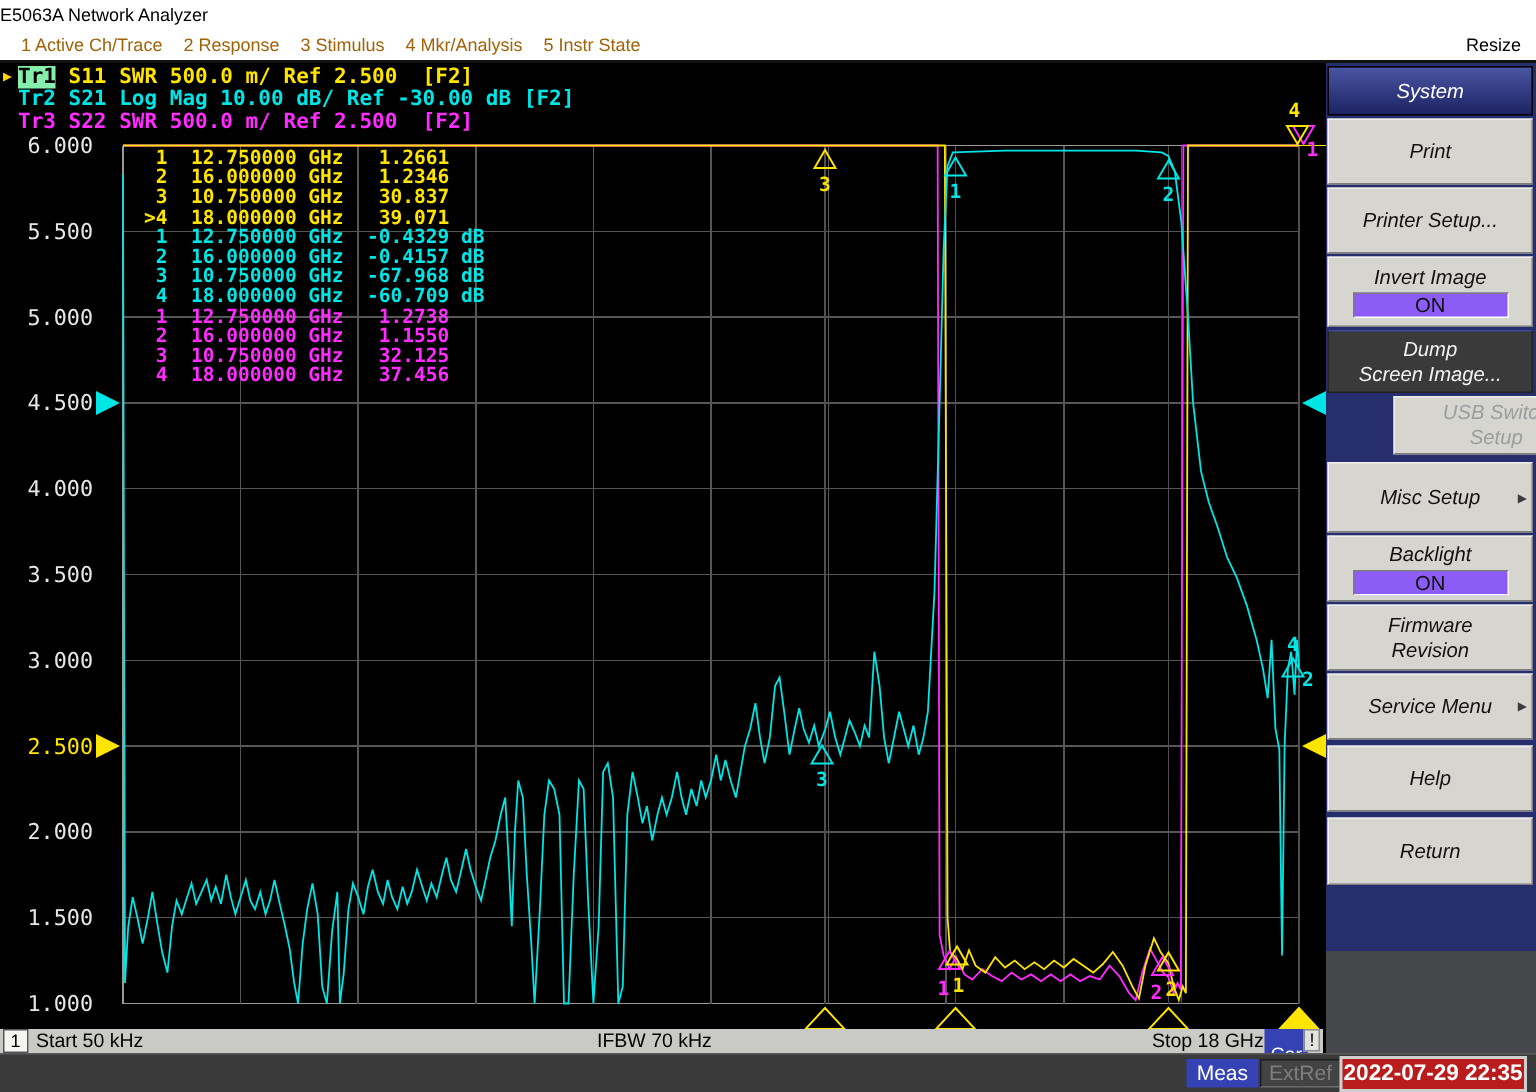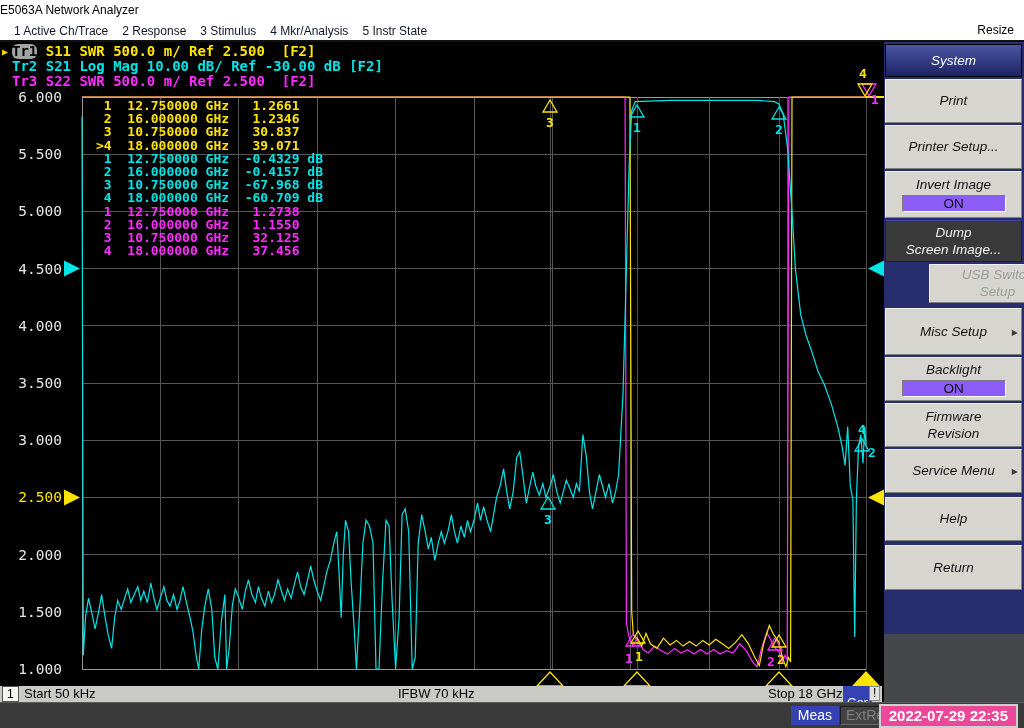--- a/index.html
+++ b/index.html
@@ -3,31 +3,31 @@
 <meta charset="utf-8">
 <style>
   html,body{margin:0;padding:0;background:#222;}
   .app{position:relative;width:1024px;height:728px;overflow:hidden;background:#000;
        font-family:"Liberation Sans",sans-serif;}
   
   .titlebar{position:absolute;left:0;top:0;width:1024px;height:20px;background:#fff;
             color:#000;font-size:12px;line-height:20px;padding-left:0;box-sizing:border-box;}
   .menubar{position:absolute;left:0;top:20px;width:1024px;height:22px;background:#fff;
            border-bottom:2px solid #111;box-sizing:border-box;display:flex;align-items:center;}
-  .menubar .mitem{font-size:12px;color:#0f172a;margin-left:14px;white-space:pre;cursor:default;}
+  .menubar .mitem{font-size:12px;color:#a16207;margin-left:14px;white-space:pre;cursor:default;}
   .menubar .resize{position:absolute;right:10px;font-size:12px;color:#000;}
   
   .screen{position:absolute;left:0;top:42px;width:884px;height:660px;background:#000;}
   #chart{position:absolute;left:0;top:0;}
   .trace-headers{position:absolute;left:2px;top:2px;font-family:"DejaVu Sans Mono",monospace;
                  font-size:14px;font-weight:bold;line-height:15px;white-space:pre;}
   .trow{display:flex;align-items:center;}
   .tr-arrow{color:#ffd700;font-size:10px;width:10px;}
   .tr-arrow.blank{visibility:hidden;}
-  .tr-id.active{background:#a3a3a3;color:#000;border-radius:6px;}
+  .tr-id.active{background:#86efac;color:#000;}
   .marker-tables{position:absolute;left:96px;top:57px;font-family:"DejaVu Sans Mono",monospace;
                  font-size:13px;font-weight:bold;line-height:13.2px;white-space:pre;}
   .mrow{white-space:pre;}
   
   .statusbar{position:absolute;left:0;top:644px;width:882px;height:16px;background:#c9c9c5;
              font-size:13px;color:#000;}
   .statusbar .chan{position:absolute;left:2px;top:0px;height:14px;line-height:14px;background:#f4f4f1;
                    border:1px solid #555;padding:0 4px;font-size:12px;}
   .statusbar .start{position:absolute;left:24px;line-height:16px;}
   .statusbar .ifbw{position:absolute;left:398px;line-height:16px;}
@@ -51,22 +51,22 @@
              border:1px solid #fff;border-top-color:#7d7d7d;border-left-color:#7d7d7d;}
   .skey .arr{position:absolute;right:3px;top:50%;transform:translateY(-50%);font-size:8px;color:#3c3c3c;}
   
   .bottombar{position:absolute;left:0;top:702px;width:1024px;height:26px;background:#3a3a3a;
              border-top:1px solid #5a5a5a;box-sizing:border-box;}
   .badge-meas{position:absolute;right:185px;top:3px;background:#3442b4;color:#fff;font-size:14px;
               line-height:19px;padding:0 7px;}
   .badge-extref{position:absolute;right:130px;top:3px;background:#434343;color:#7e7e7e;font-size:14px;
                 line-height:17px;padding:0 5px;border:1px solid #6a6a6a;border-top-color:#1d1d1d;
                 border-left-color:#1d1d1d;}
-  .datetime{position:absolute;right:6px;top:1px;background:#ec4899;color:#fff;font-size:15px;
-            font-weight:bold;line-height:20px;padding:0 8px;border:2px solid #cfcfcf;}
+  .datetime{position:absolute;right:6px;top:1px;background:#b91c1c;color:#fff;font-size:15px;
+            font-weight:bold;line-height:20px;padding:0 1px;border:2px solid #cfcfcf;}
 </style>
 </head>
 <body>
 
 <div class="app">
 
   <div class="titlebar">
     <span>E5063A Network Analyzer</span>
   </div>
 

